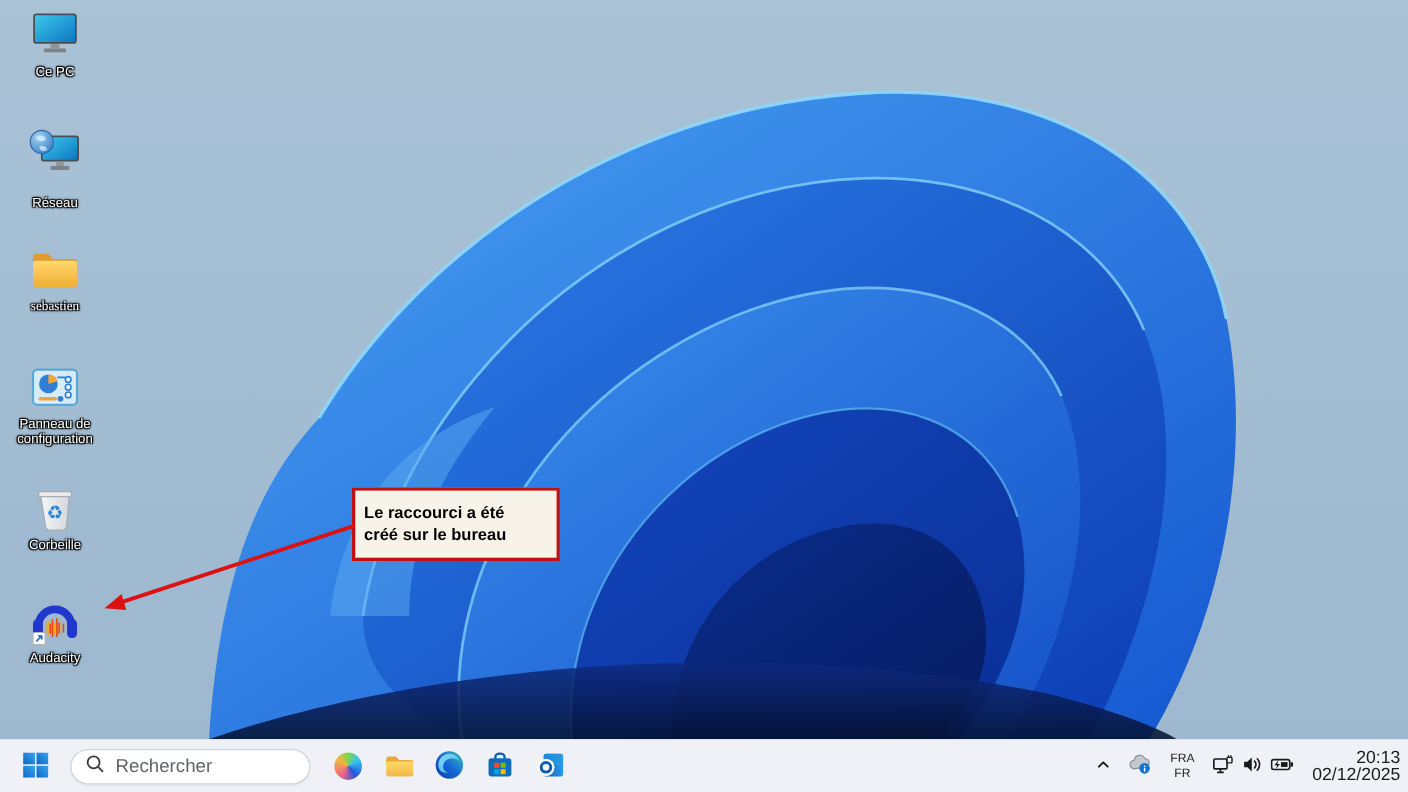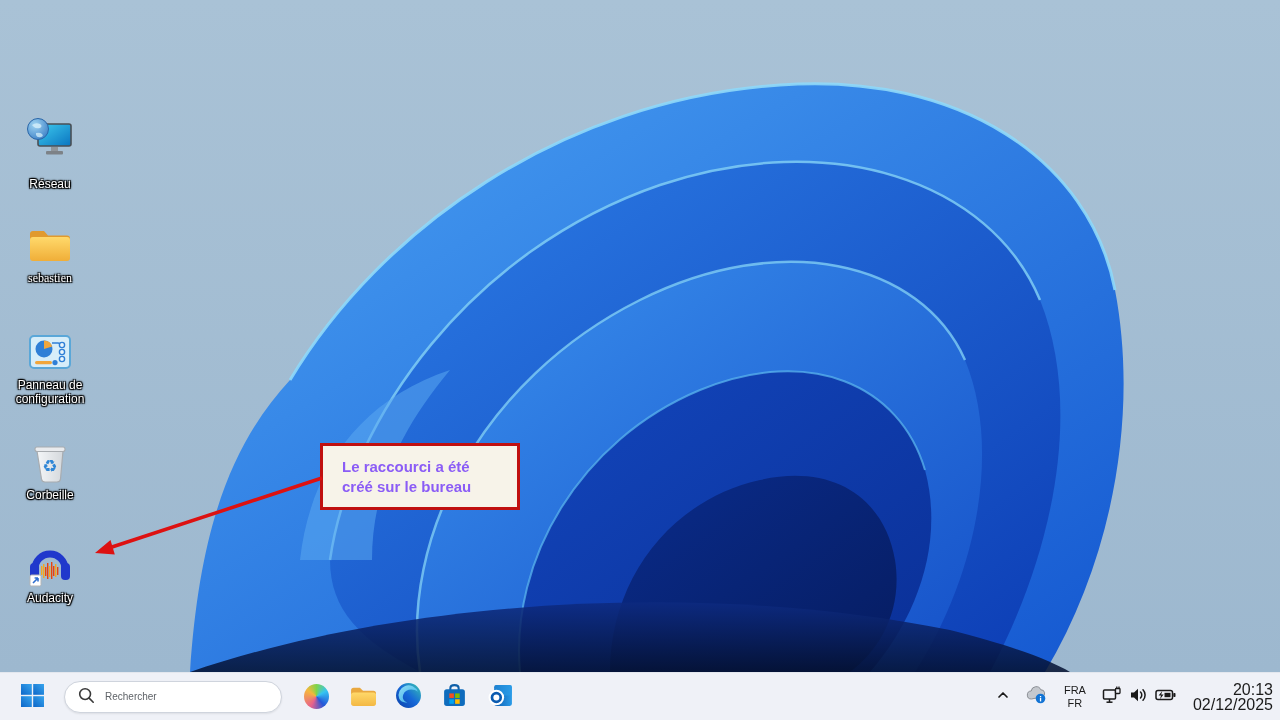--- a/index.html
+++ b/index.html
@@ -20,40 +20,40 @@
   .desk-icon .ico{width:48px;height:48px;display:flex;align-items:center;justify-content:center;}
   .di-label{
     margin-top:2px;color:#fff;font-size:12px;line-height:14px;text-align:center;max-width:90px;
     text-shadow:1px 1px 1px #000,-1px -1px 1px #000,1px -1px 1px #000,-1px 1px 1px #000,0 0 3px #000;
   }
 
   
   .annotation-box{
     position:absolute;left:320px;top:443px;width:175px;height:61px;
     background:#f7f3e9;border:3px solid #c01010;
-    display:flex;flex-direction:column;justify-content:center;padding-left:19px;
-    font-weight:bold;font-size:15px;line-height:20px;color:#8b5cf6;
+    display:flex;flex-direction:column;justify-content:center;padding-left:8px;
+    font-weight:bold;font-size:15px;line-height:20px;color:#000000;
   }
   .arrow-overlay{position:absolute;left:0;top:0;width:1280px;height:720px;pointer-events:none;}
 
   
   .taskbar{
     position:absolute;left:0;bottom:0;width:1280px;height:48px;
     background:#eff1f7;border-top:1px solid #e3e7ee;
     display:flex;align-items:center;justify-content:space-between;box-sizing:border-box;
   }
   .tb-left{display:flex;align-items:center;gap:6px;padding-left:12px;}
   .tb-btn{width:40px;height:40px;border:none;background:transparent;border-radius:6px;display:flex;align-items:center;justify-content:center;padding:0;cursor:pointer;}
   .search-pill{
     display:flex;align-items:center;gap:8px;width:218px;height:32px;margin-left:6px;margin-right:8px;
     background:#fff;border:1px solid #cfd4dd;border-radius:17px;padding-left:12px;box-sizing:border-box;
     box-shadow:0 1px 2px rgba(0,0,0,.08);
   }
   .search-pill input{
-    border:none;outline:none;background:transparent;font-size:10px;color:#6d28d9;width:160px;
+    border:none;outline:none;background:transparent;font-size:17px;color:#6d28d9;width:160px;
     font-family:"Liberation Sans", sans-serif;
   }
   .search-pill input::placeholder{color:#5f6368;opacity:1;}
   .copilot-dot{width:25px;height:25px;border-radius:50%;
     background:conic-gradient(from 210deg,#e8628c,#f5b73c 95deg,#7fd44a 150deg,#35c4f2 210deg,#2456d8 290deg,#e8628c 360deg);}
 
   .tb-right{display:flex;align-items:center;gap:2px;padding-right:0;}
   .tray-btn{border:none;background:transparent;border-radius:6px;display:flex;align-items:center;justify-content:center;gap:7px;height:40px;padding:0 7px;cursor:pointer;color:#1b1b1b;}
   .lang{display:flex;flex-direction:column;align-items:center;font-size:11px;line-height:13px;color:#1b1b1b;}
   .clock{display:flex;flex-direction:column;align-items:flex-end;font-size:16px;line-height:15px;color:#1b1b1b;}
@@ -102,20 +102,36 @@
     <path d="M420,672 C400,540 480,380 640,300 C780,230 920,260 965,360 C1000,445 980,570 915,672 Z" fill="url(#p3)"></path>
     <path d="M420,672 C400,540 480,380 640,300 C780,230 920,260 965,360" fill="none" stroke="#7fcdf4" stroke-width="2.5" opacity="0.8"></path>
     <path d="M520,672 C510,560 580,440 700,390 C810,345 900,385 925,470 C945,545 915,620 870,672 Z" fill="url(#p4)"></path>
     <path d="M520,672 C510,560 580,440 700,390 C810,345 900,385 925,470" fill="none" stroke="#5ab4ee" stroke-width="2" opacity="0.75"></path>
     <path d="M610,672 C610,580 670,500 760,480 C835,463 885,500 895,560 C903,610 880,650 850,672 Z" fill="url(#p5)"></path>
     <path d="M190,672 C400,600 700,580 950,630 C1010,645 1050,660 1070,672 Z" fill="url(#dk)" opacity="0.85"></path>
     <path d="M300,560 C310,470 360,400 450,370 C400,430 372,490 372,560 Z" fill="#5aa8f0" opacity="0.55"></path>
   </svg>
 
 
+  <div class="desk-icon" style="top:8px;">
+    <span class="ico">
+      <svg width="46" height="42" viewBox="0 0 46 42">
+        <defs>
+            <linearGradient id="mon1" x1="0" y1="0" x2="1" y2="1">
+              <stop offset="0" stop-color="#3ecbee"></stop>
+              <stop offset="1" stop-color="#0a74c0"></stop>
+            </linearGradient>
+          </defs>
+        <rect x="4" y="2" width="38" height="26" rx="2" fill="url(#mon1)" stroke="#4a4f55" stroke-width="1.6"></rect>
+        <rect x="19" y="29" width="8" height="4" fill="#90959a"></rect>
+        <rect x="13" y="33" width="20" height="3.5" rx="1" fill="#7d8287"></rect>
+      </svg>
+    </span>
+    <span class="di-label">Ce PC</span>
+  </div>
 
   <div class="desk-icon" style="top:114px;gap:13px;">
     <span class="ico">
       <svg width="48" height="44" viewBox="0 0 48 44">
         <defs>
           <linearGradient id="mon2" x1="0" y1="0" x2="1" y2="1">
               <stop offset="0" stop-color="#3ecbee"></stop>
               <stop offset="1" stop-color="#0a74c0"></stop>
             </linearGradient>
           <radialGradient id="glb" cx="0.35" cy="0.3" r="0.9">

